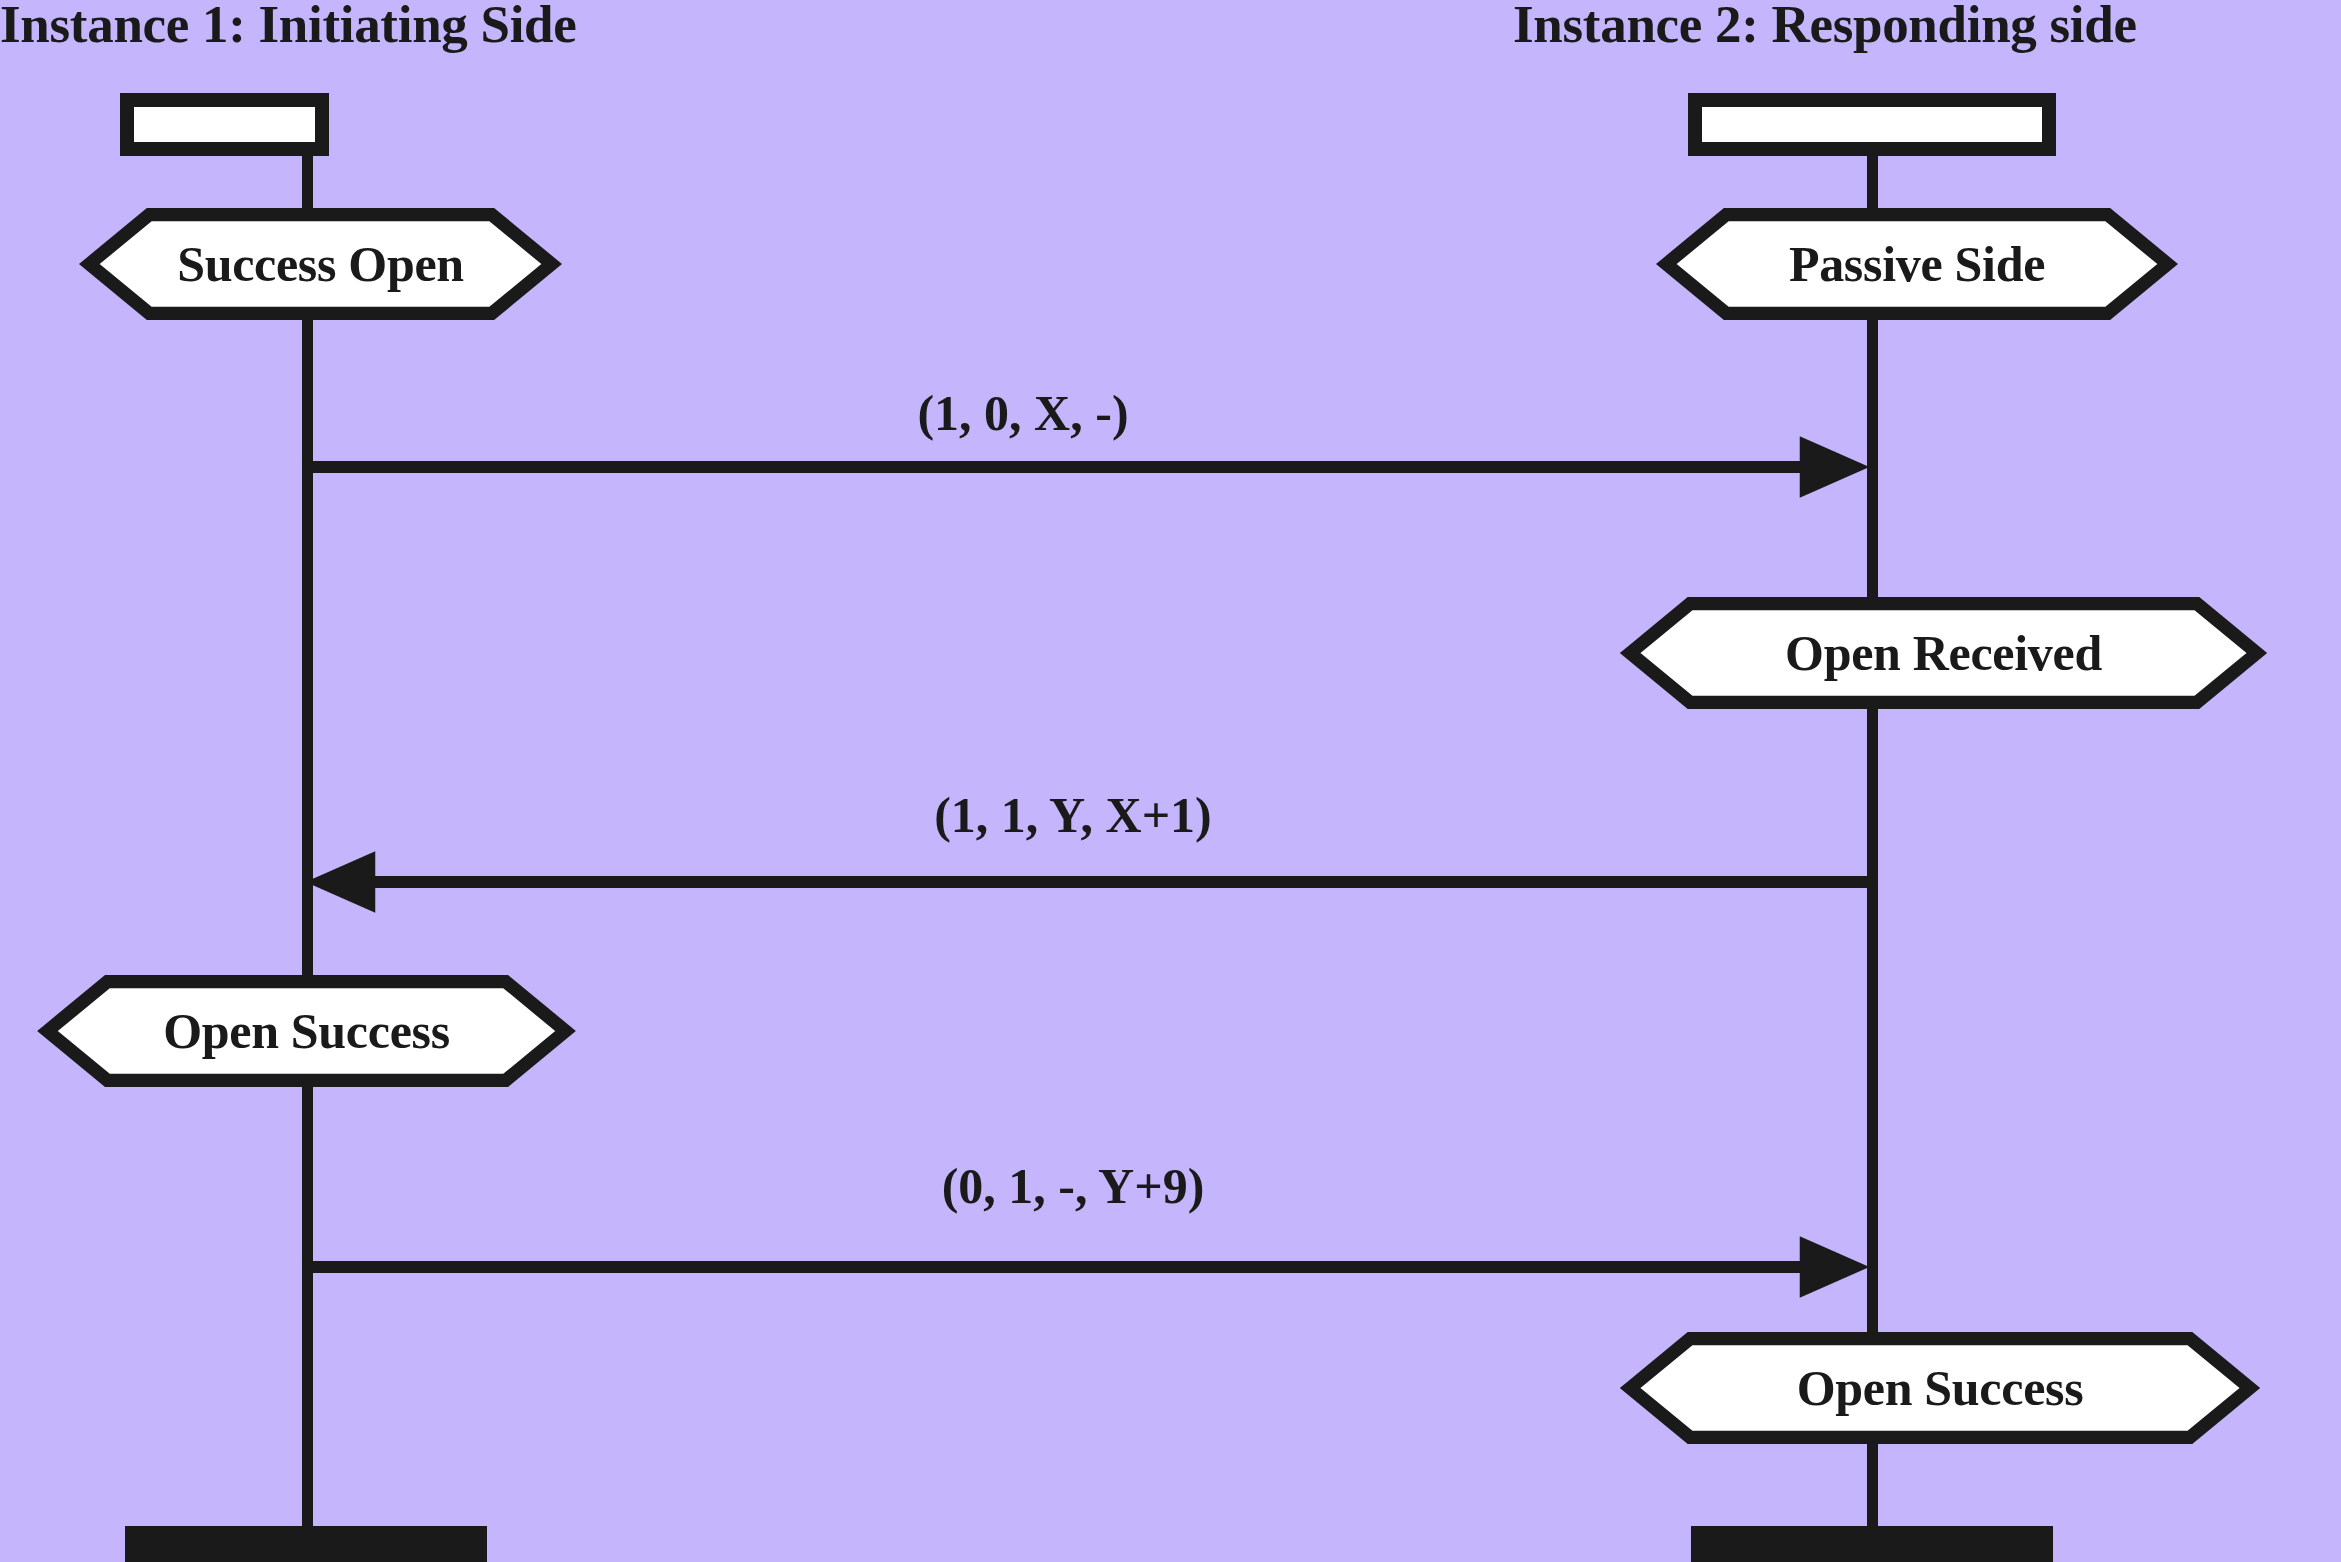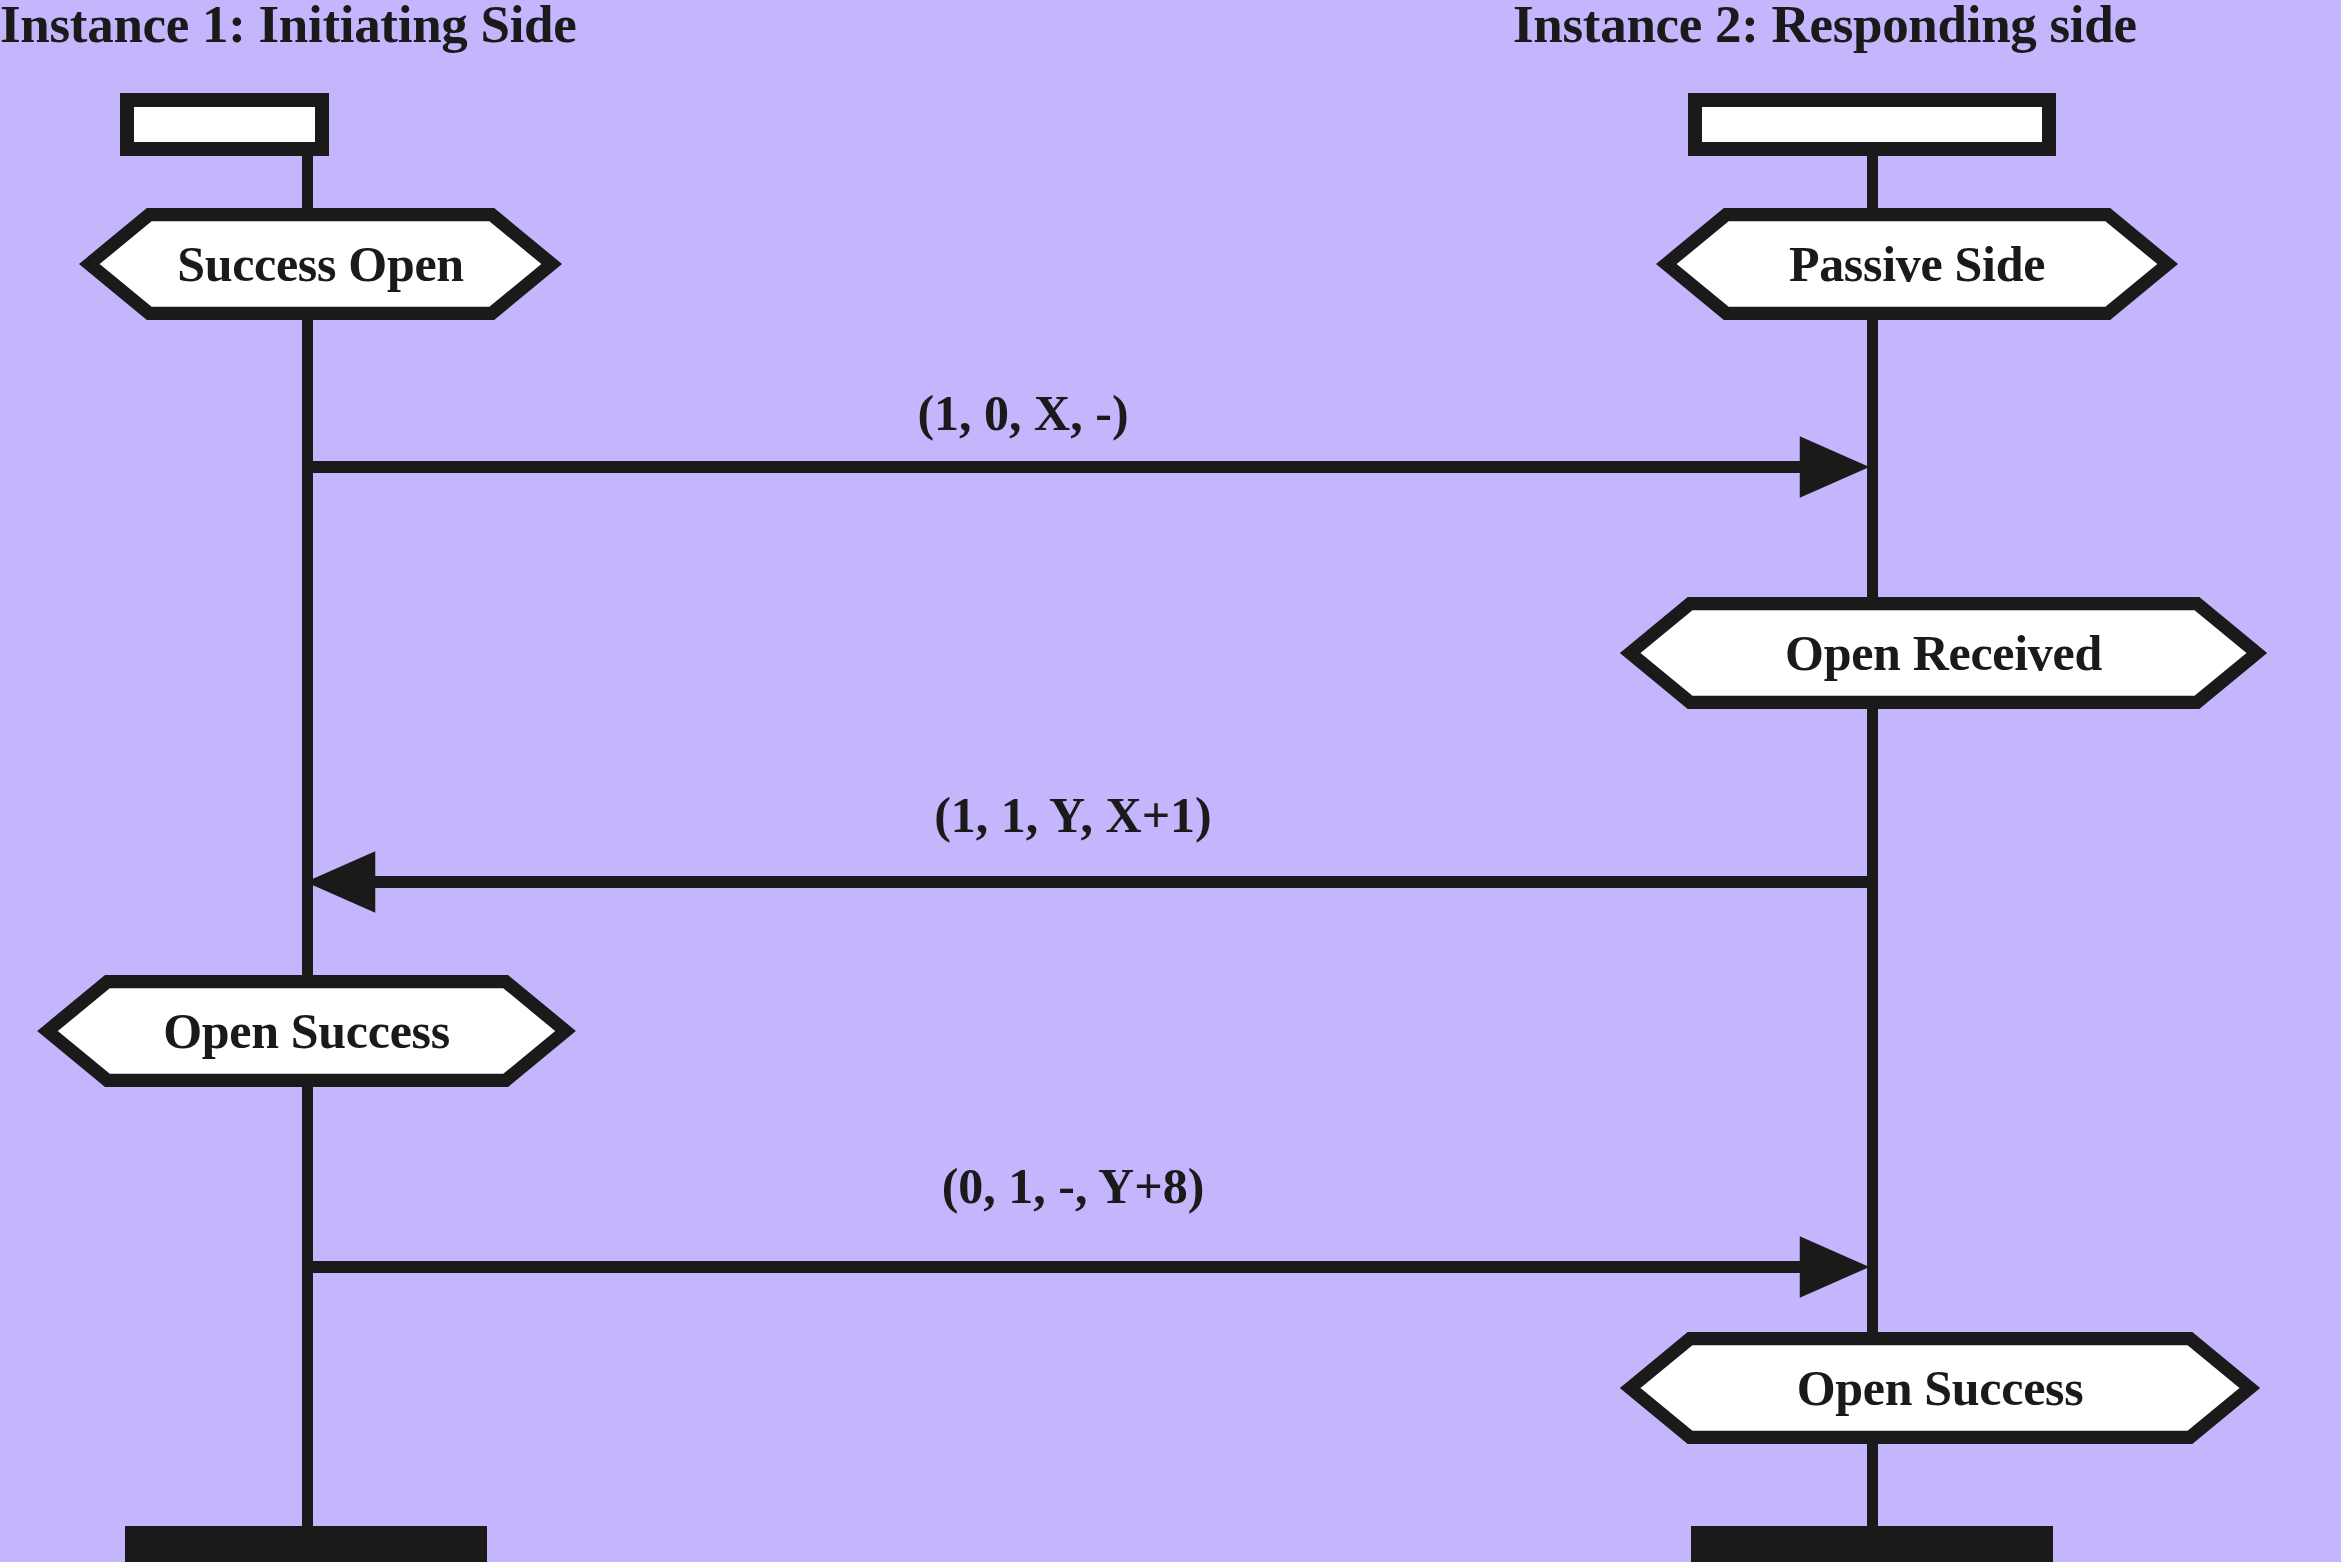--- a/index.html
+++ b/index.html
@@ -156,21 +156,21 @@
 
   <div class="msglabel" style="left:829px; top:786px; width:488px;">(1, 1, Y, X+1)</div>
 
   <div class="msgwrap" style="left:300px; top:854px; width:1575px; height:56px;">
     <svg width="1575" height="56" viewBox="0 0 2260 80" aria-hidden="true">
       <line x1="100" y1="40" x2="2258" y2="40" stroke="#1a1a1a" stroke-width="17"></line>
       <polygon points="8,40 108,-4 108,84" fill="#1a1a1a"></polygon>
     </svg>
   </div>
 
-  <div class="msglabel" style="left:829px; top:1157px; width:488px;">(0, 1, -, Y+8)</div>
+  <div class="msglabel" style="left:829px; top:1157px; width:488px;">(0, 1, -, Y+9)</div>
 
   <div class="msgwrap" style="left:300px; top:1239px; width:1575px; height:56px;">
     <svg width="1575" height="56" viewBox="0 0 2260 80" aria-hidden="true">
       <line x1="4" y1="40" x2="2160" y2="40" stroke="#1a1a1a" stroke-width="17"></line>
       <polygon points="2252,40 2152,-4 2152,84" fill="#1a1a1a"></polygon>
     </svg>
   </div>
 
 </div>
 

